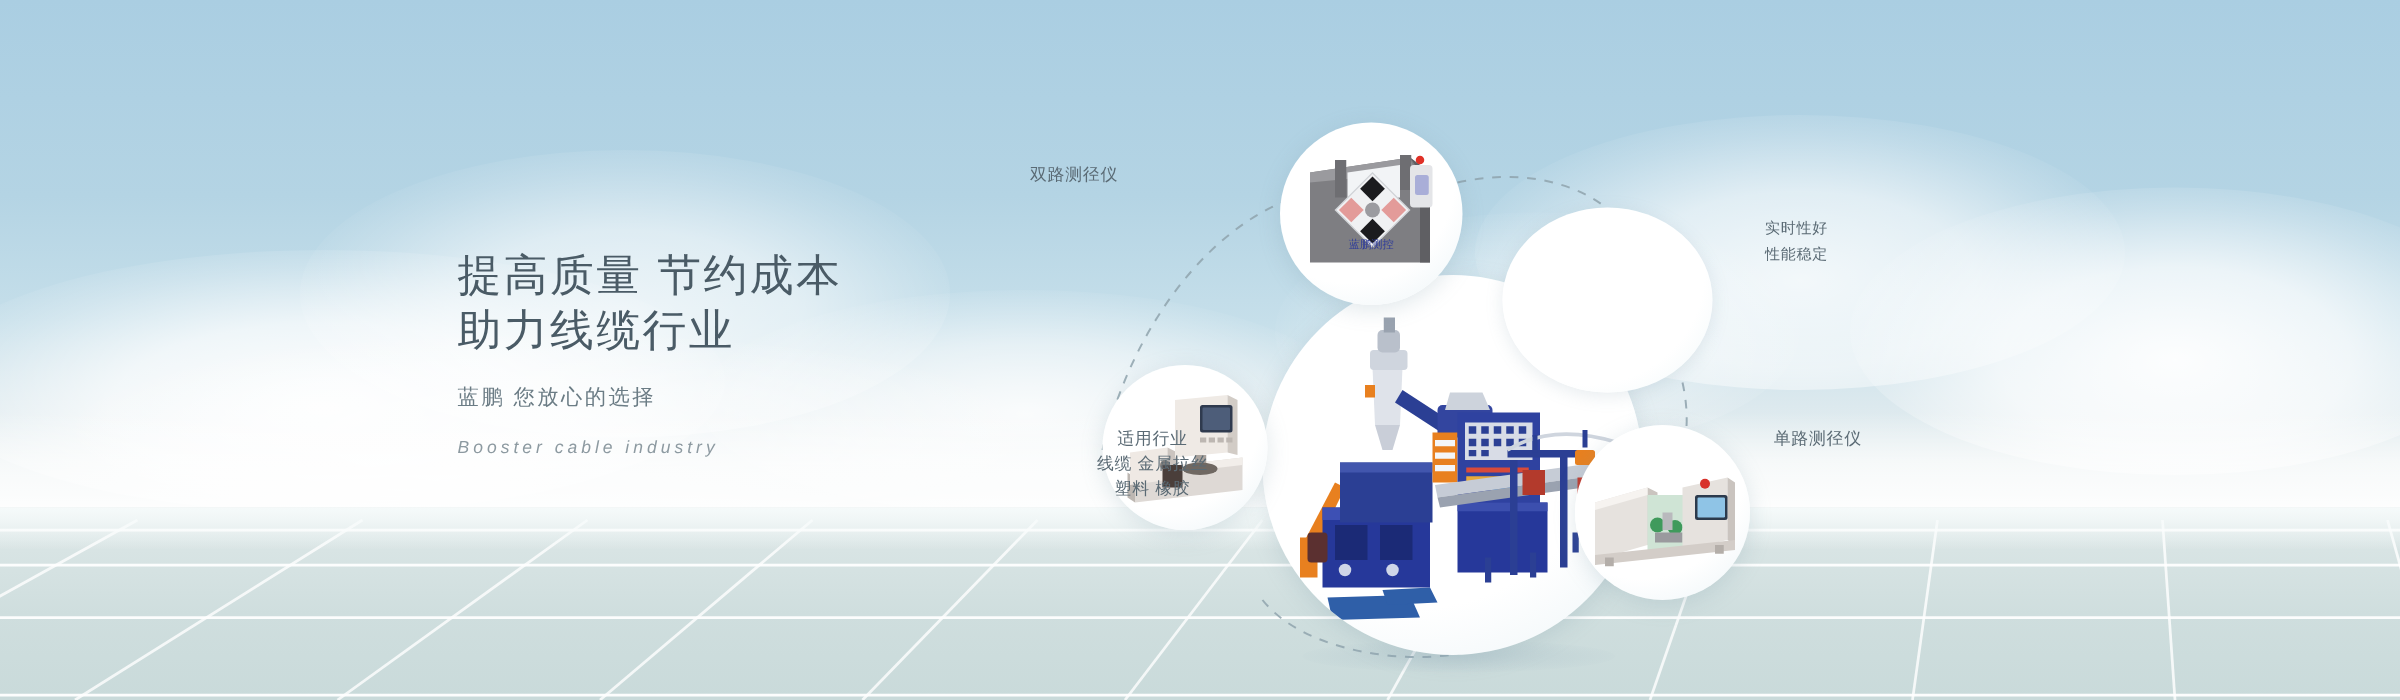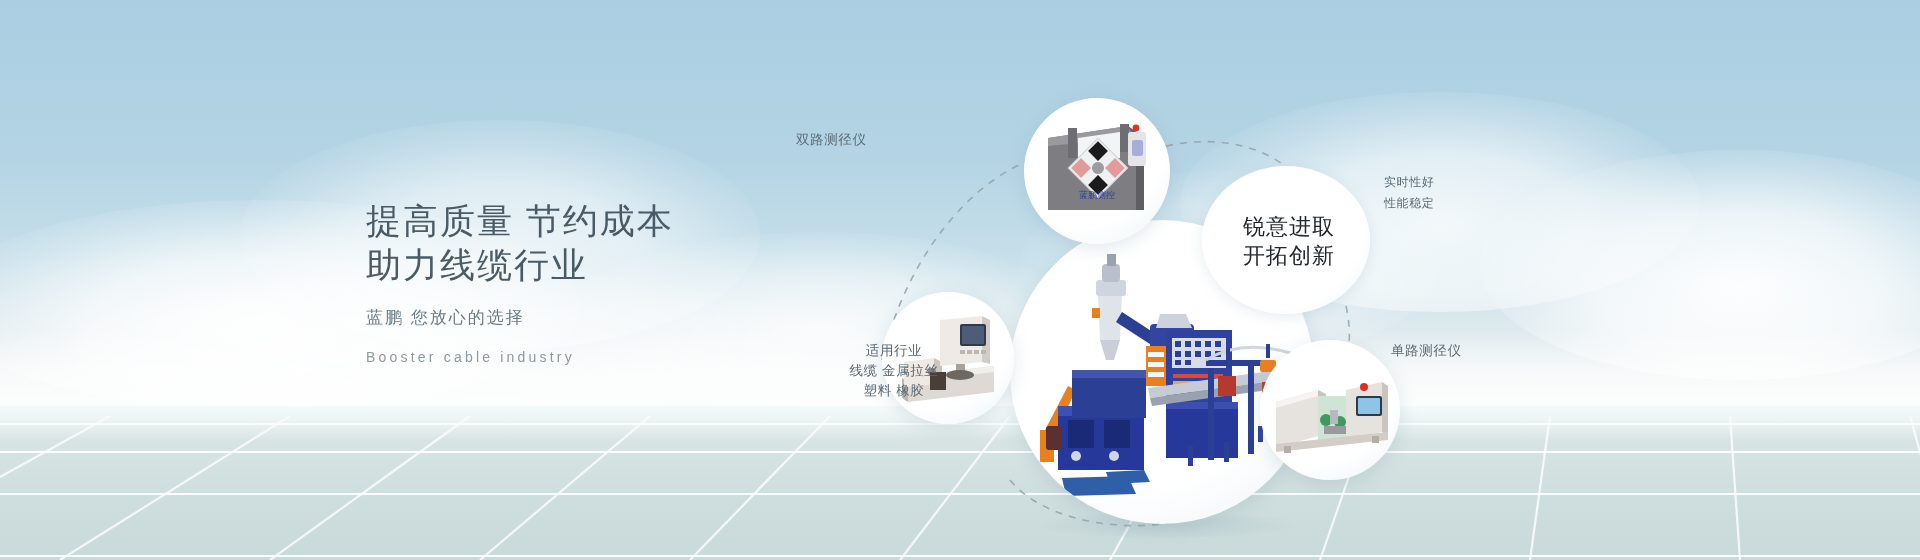--- a/index.html
+++ b/index.html
@@ -48,21 +48,21 @@
     position:absolute; left:0; right:0; top:0; height:34px;
     background:linear-gradient(180deg, rgba(245,250,250,1) 0%, rgba(232,240,240,0) 100%);
   }
 
   
   .textblock { position:absolute; left:366px; top:194px; width:420px; }
   .hl { color:#4a5b66; font-size:35px; line-height:44px; letter-spacing:2px; font-weight:400; white-space:nowrap; }
   .hl2 { margin-top:5px; }
   .sub { color:#6b7c85; font-size:17px; line-height:26px; letter-spacing:2px; margin-top:18px; white-space:nowrap; }
   .eng { color:#8d9aa1; font-size:14px; line-height:25px; letter-spacing:3.2px; white-space:nowrap; }
-  .eng1 { margin-top:14px; }
+  .eng1 { margin-top:14px;font-style:italic; }
 
   
   .cluster { position:absolute; left:860px; top:60px; width:1060px; height:500px; }
 
   .dashes { position:absolute; left:0; top:0; }
 
   .bubble {
     position:absolute; border-radius:50%;
     background:radial-gradient(circle at 38% 30%, #ffffff 0%, #ffffff 62%, #f3f8fa 84%, #e8f1f4 100%);
     box-shadow:0 4px 18px rgba(120,150,165,0.22);
@@ -75,21 +75,21 @@
   #bub-top   { left:164px; top:38px;  width:146px; height:146px; }
   #bub-left  { left:22px;  top:232px; width:132px; height:132px; }
   #bub-right { left:400px; top:280px; width:140px; height:140px; }
   #bub-slog  { left:342px; top:106px; width:168px; height:148px;
                background:radial-gradient(circle at 42% 34%, #ffffff 0%, #ffffff 66%, #f5fafb 86%, #eaf3f6 100%);
                box-shadow:0 3px 14px rgba(120,150,165,0.18); }
 
   .bubble svg { display:block; }
 
   
-  .lbl { position:absolute; color:#5a6a74; font-size:13.5px; line-height:19px; letter-spacing:0.6px; white-space:nowrap; }
+  .lbl { position:absolute; color:#5a6a74; font-size:13.5px; line-height:19px; letter-spacing:0.6px; white-space:nowrap;margin-left:28px; }
   #lbl-top    { left:-64px; top:70px; }
   #lbl-right  { left:531px; top:281px; }
   #lbl-perf   { left:524px; top:112px; line-height:21px; font-size:12px; }
   #lbl-ind    { left:-30px; top:281px; text-align:center; width:128px; line-height:20px; }
 
   .slogan {
     position:absolute; left:374px; top:152px; width:110px;
     color:#23282c; font-size:22px; line-height:29px; letter-spacing:1px;
     text-align:center; white-space:nowrap;
   }
@@ -321,24 +321,20 @@
         <rect x="98" y="58" width="22" height="16" rx="1" fill="#8fc4e6"></rect>
         <circle cx="104" cy="47" r="4" fill="#d8312a"></circle>
 
         <polygon points="16,104 128,92 128,100 16,112" fill="#d3cdc8"></polygon>
         <rect x="24" y="106" width="7" height="7" fill="#b4aea9"></rect>
         <rect x="112" y="96" width="7" height="7" fill="#b4aea9"></rect>
       </svg>
     </div>
 
     <div class="bubble" id="bub-slog"></div>
-    <div class="slogan">
-      <div>锐意进取</div>
-      <div>开拓创新</div>
-    </div>
 
     <div class="lbl" id="lbl-top">双路测径仪</div>
 
     <div class="lbl" id="lbl-right">单路测径仪</div>
 
     <div class="lbl" id="lbl-perf">
       <div>实时性好</div>
       <div>性能稳定</div>
     </div>
 

